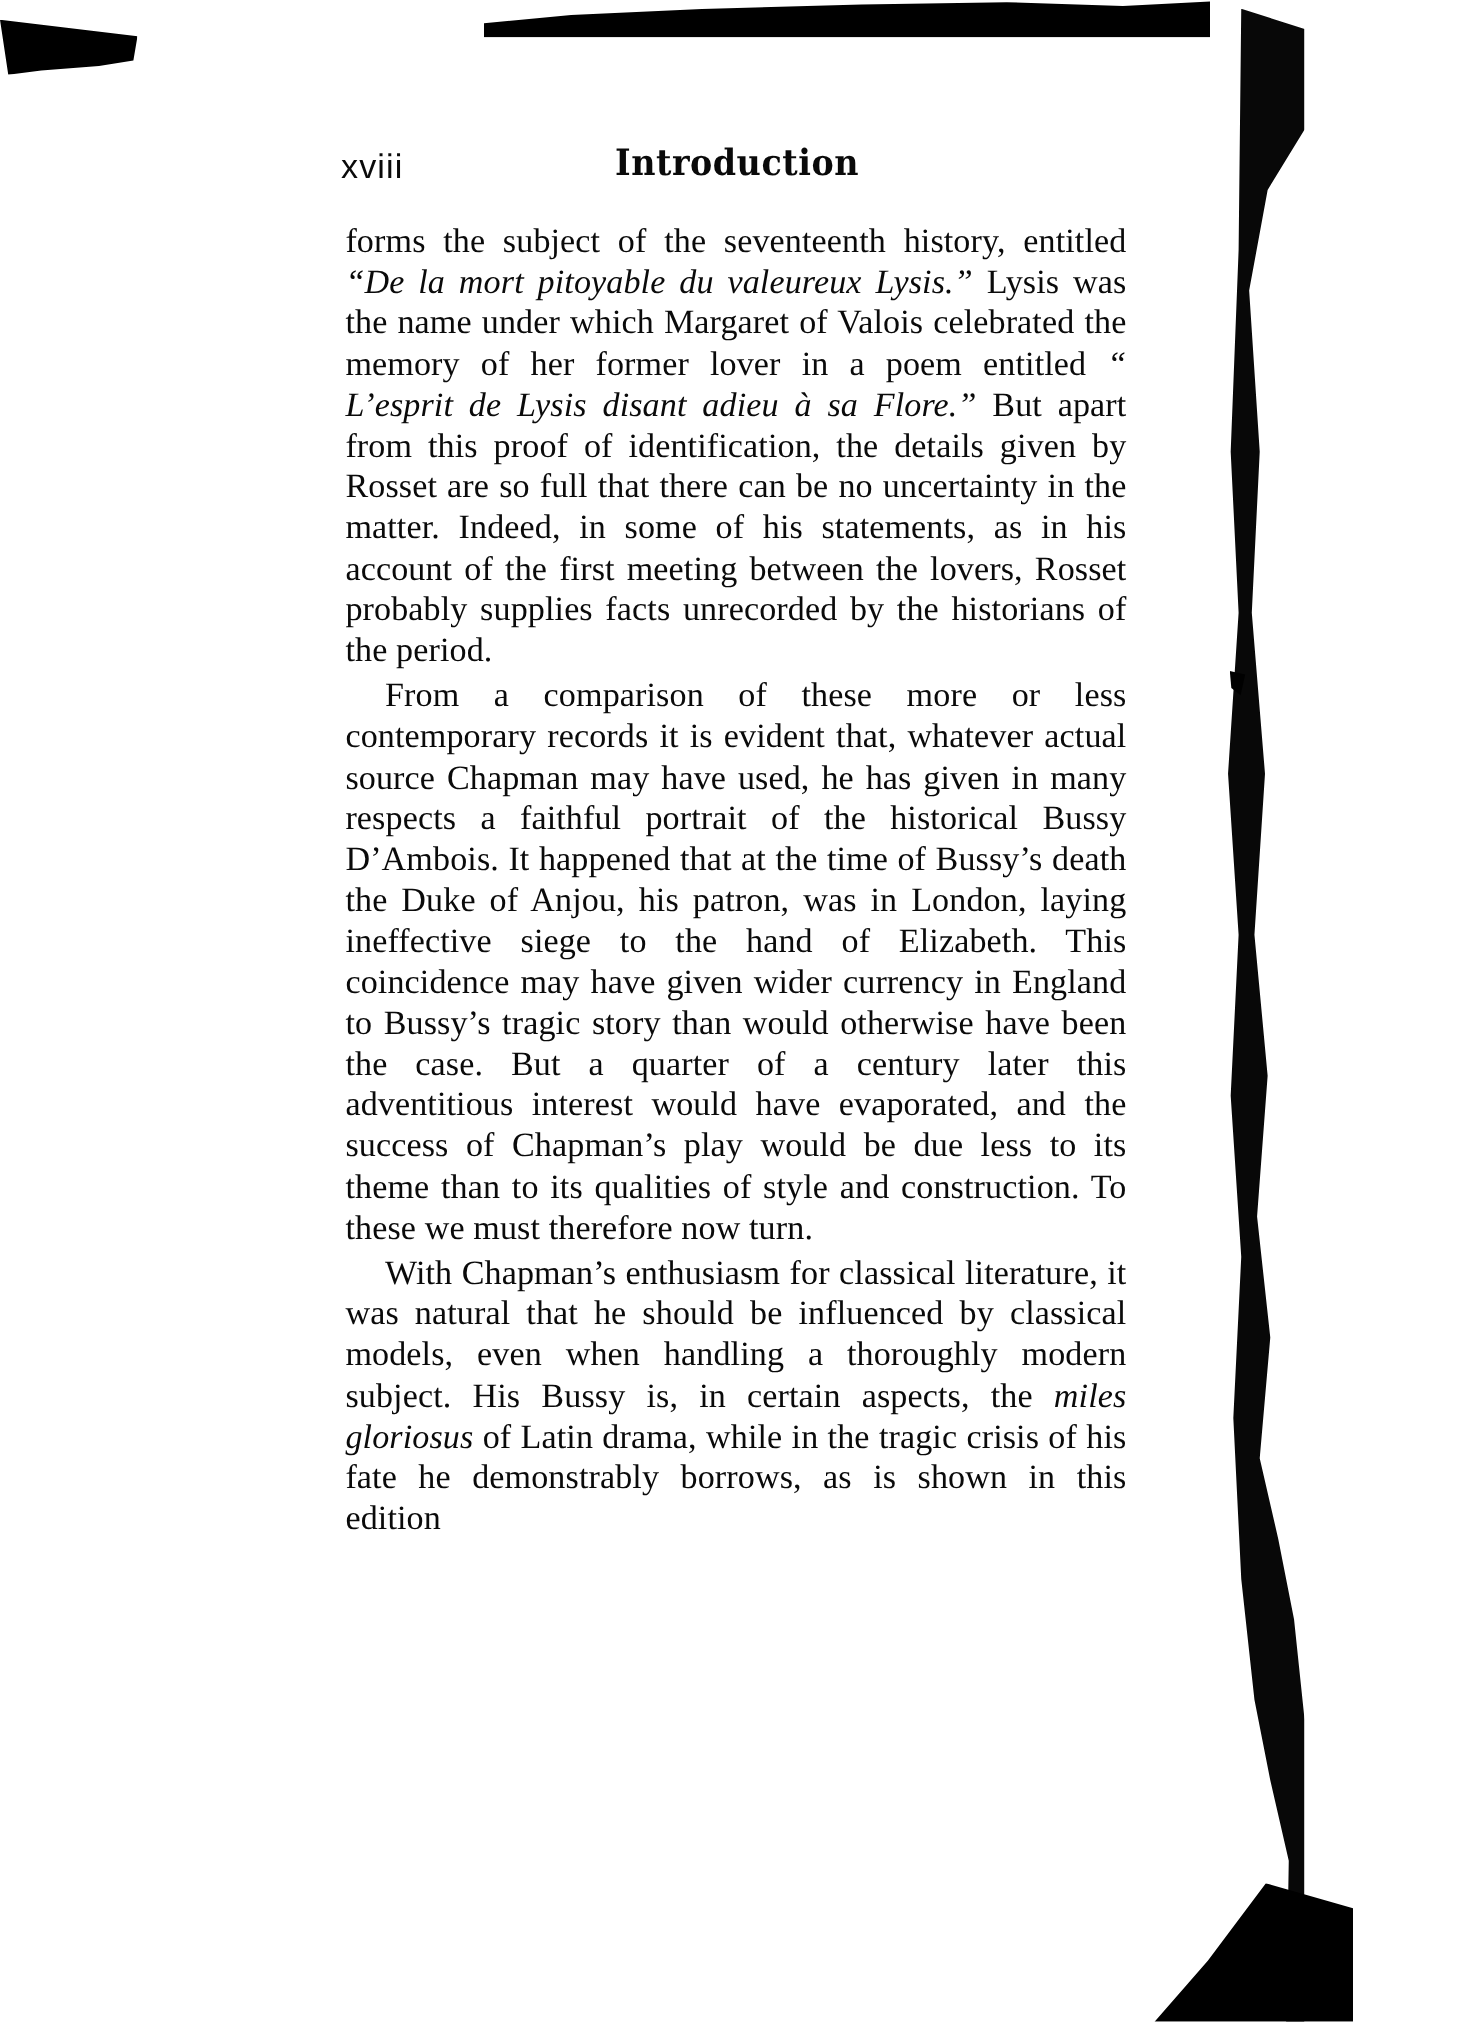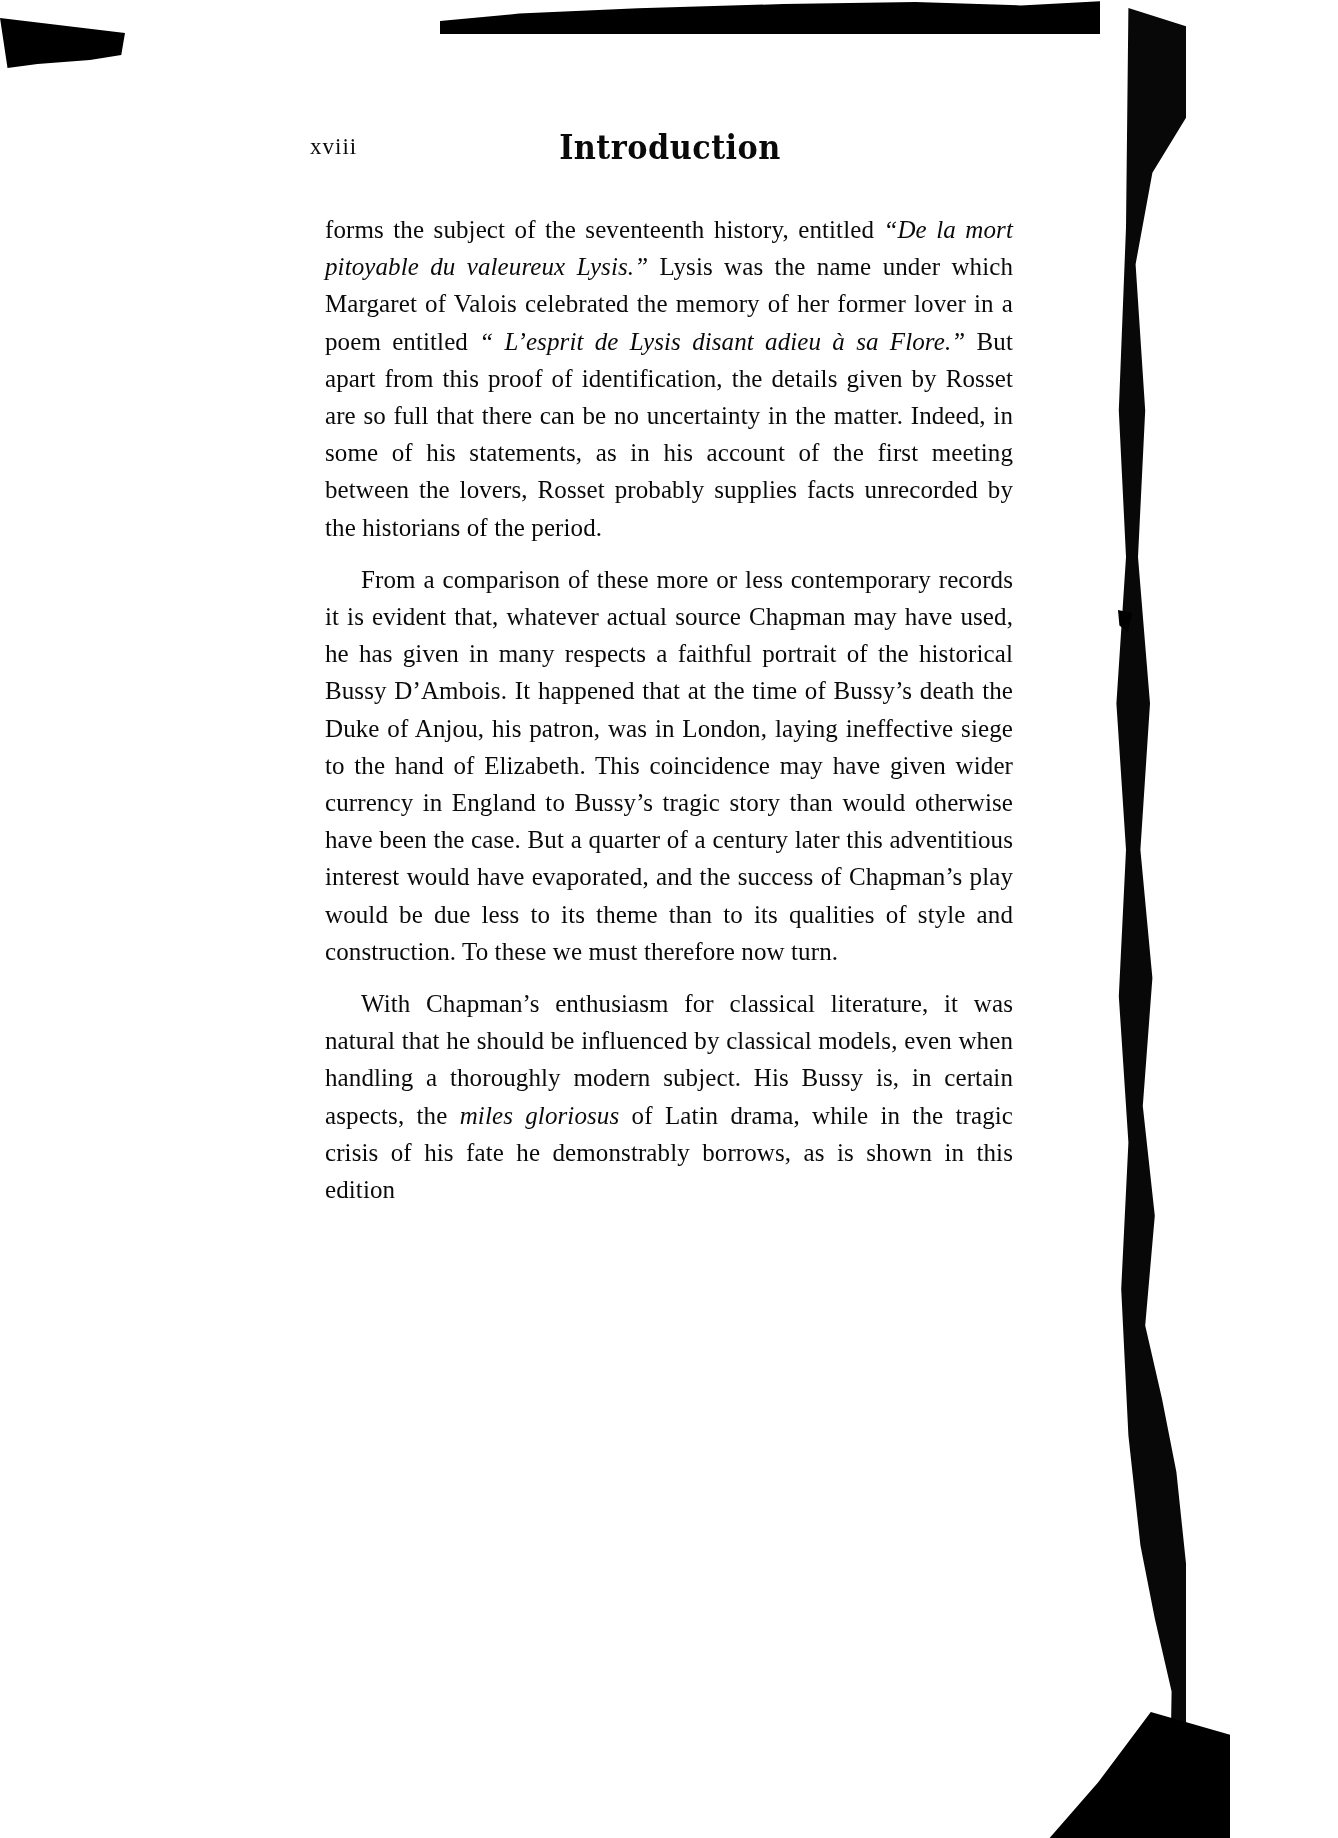--- a/index.html
+++ b/index.html
@@ -82,45 +82,45 @@
     position: absolute;
     left: 310px;
     top: 128px;
     width: 720px;
     height: 52px;
   }
   .folio {
     position: absolute;
     left: 0;
     top: 6px;
-    font-size: 23px;
+    font-size: 31px;
     letter-spacing: 1px;
-    font-family: Liberation Serif, serif;
+    font-family: Liberation Sans, sans-serif;
   }
   .running-title {
     position: absolute;
     left: 0;
     top: 0;
     width: 720px;
     text-align: center;
     font-size: 33px;
     font-weight: bold;
     font-family: "DejaVu Serif", serif;
     letter-spacing: 0.5px;
     transform: scaleX(0.92);
   }
   .body-text {
     position: absolute;
     left: 310px;
     top: 196px;
     width: 718px;
   }
   .body-text p {
-    margin: 15px;
-    font-size: 25px;
+    margin: 4px;
+    font-size: 31px;
     line-height: 37.2px;
     text-align: justify;
     text-justify: inter-word;
     letter-spacing: 0.1px;
   }
   .body-text p.indent {
     text-indent: 36px;
   }
   .it {
     font-style: italic;

